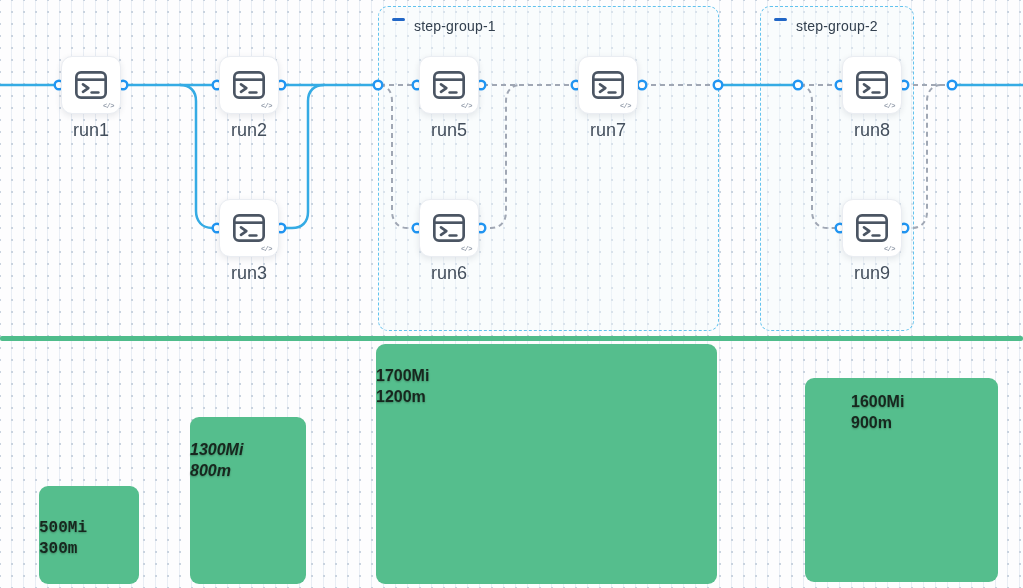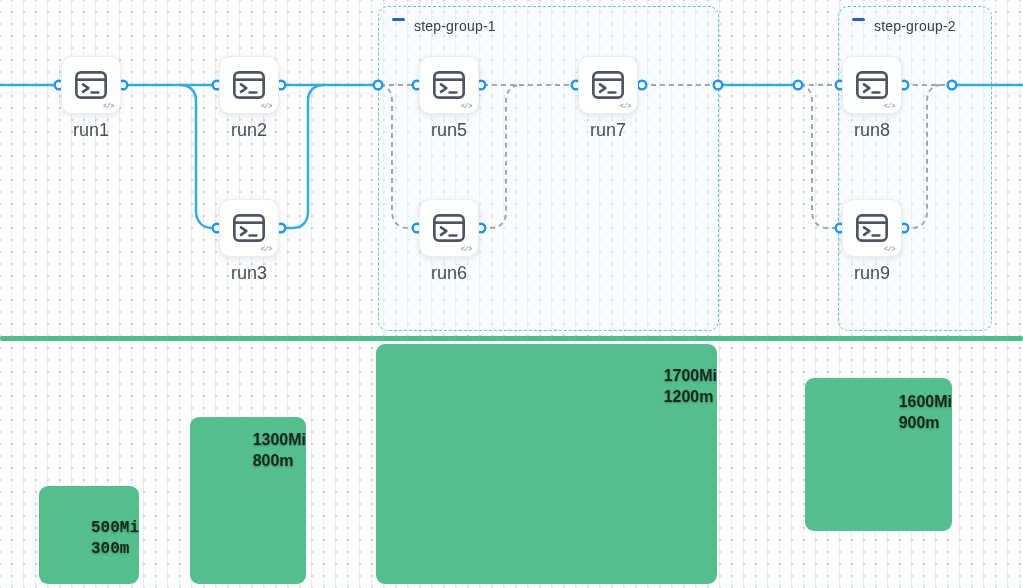--- a/index.html
+++ b/index.html
@@ -19,21 +19,21 @@
     background-position:6px 6px, 11px 0;
   }
   
   .group{
     position:absolute;top:6px;height:325px;
     border:1.5px dashed #62c2ee;border-radius:10px;
     background:rgba(242,249,253,0.40);
     box-sizing:border-box;
   }
   .group-1{left:378px;width:341px;}
-  .group-2{left:838px;width:154px;}
+  .group-2{left:760px;width:154px;}
   .group-header{
     position:absolute;top:11px;left:13px;
     display:flex;align-items:flex-start;gap:9px;
   }
   .collapse-icon{
     width:13px;height:3px;border-radius:2px;background:#2166c6;display:inline-block;
   }
   .group-label{
     font-size:14px;color:#33404f;font-weight:500;letter-spacing:.2px;
   }
@@ -64,33 +64,33 @@
   .n-run7{left:578px;top:56px;}
   .n-run8{left:842px;top:56px;}
   .n-run9{left:842px;top:199px;}
   
   .divider{
     position:absolute;left:0;top:336px;width:1023px;height:4.5px;
     background:#4fbc8b;border-radius:2px;
   }
   .bar{
     position:absolute;background:#55be8d;border-radius:9px;
-    display:flex;justify-content:flex-end;
+    display:flex;justify-content:flex-start;
   }
   .bar-label{
     font-size:16px;font-weight:bold;color:#17271e;line-height:21px;
     text-shadow:0 1px 2px rgba(0,0,0,0.28);
   }
   .bar-label span{display:block;}
   .bar-1{left:39px;top:486px;width:100px;height:98px;font-family:Liberation Mono, monospace;}
   .bar-2{left:190px;top:417px;width:116px;height:167px;}
   .bar-3{left:376px;top:344px;width:341px;height:240px;}
-  .bar-4{left:805px;top:378px;width:147px;height:153px;}
+  .bar-4{left:805px;top:378px;width:147px;height:204px;padding-left:46px;}
   .bar-1 .bar-label{margin-top:32px;}
-  .bar-2 .bar-label{margin-top:12px;}
+  .bar-2 .bar-label{margin-top:22px;font-style:italic;}
   .bar-3 .bar-label{margin-top:21px;}
   .bar-4 .bar-label{margin-top:13px;}
 </style>
 </head>
 <body>
 
 <div class="stage">
 
   <div class="group group-1">
     <div class="group-header">

